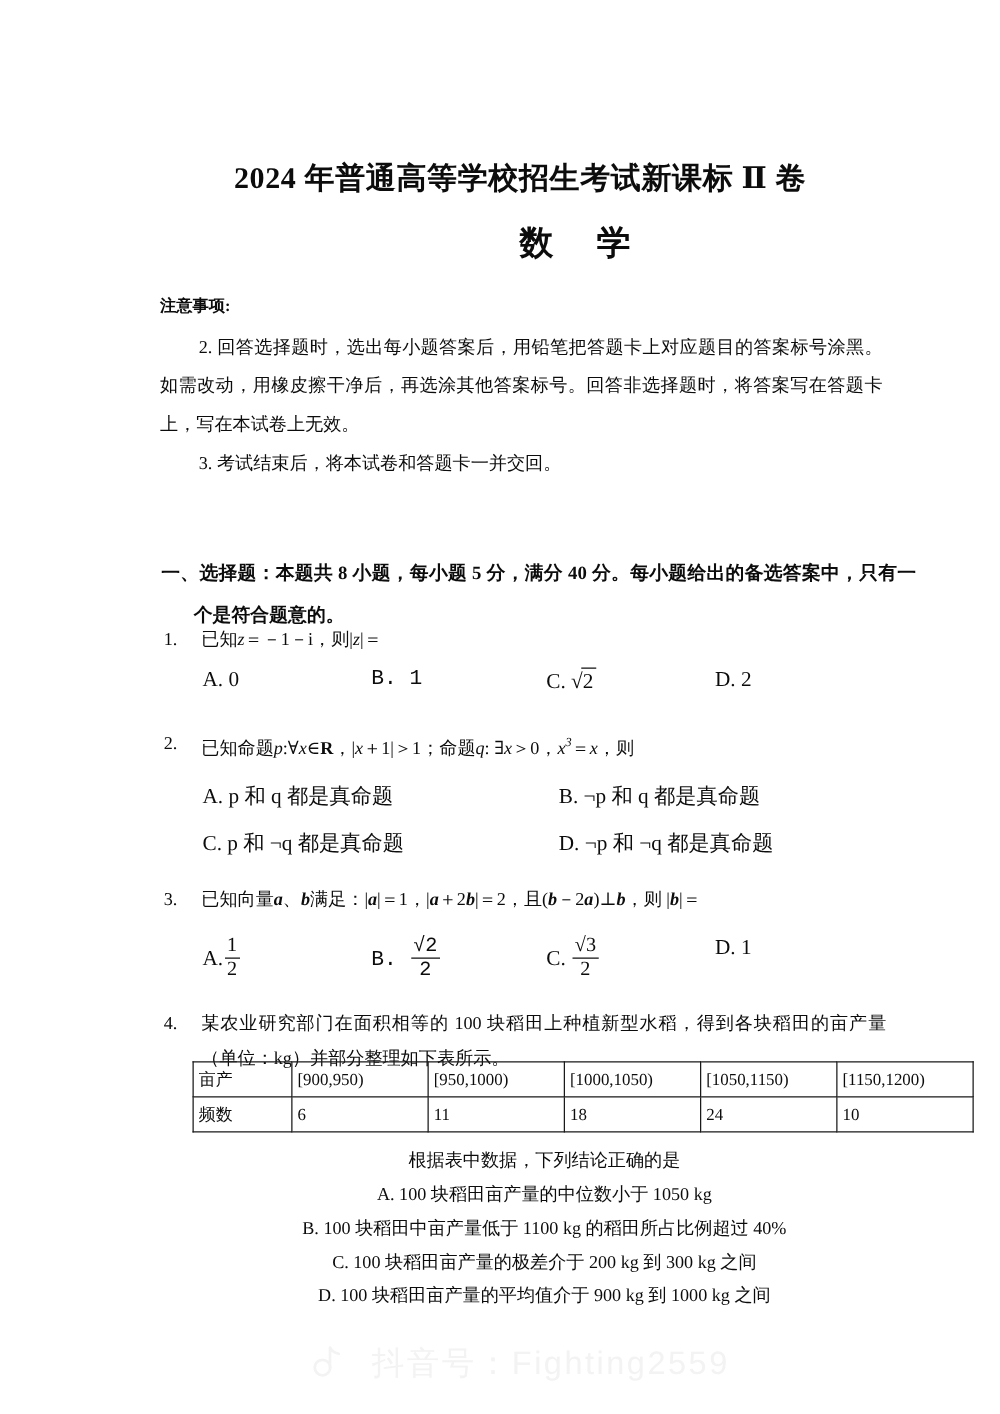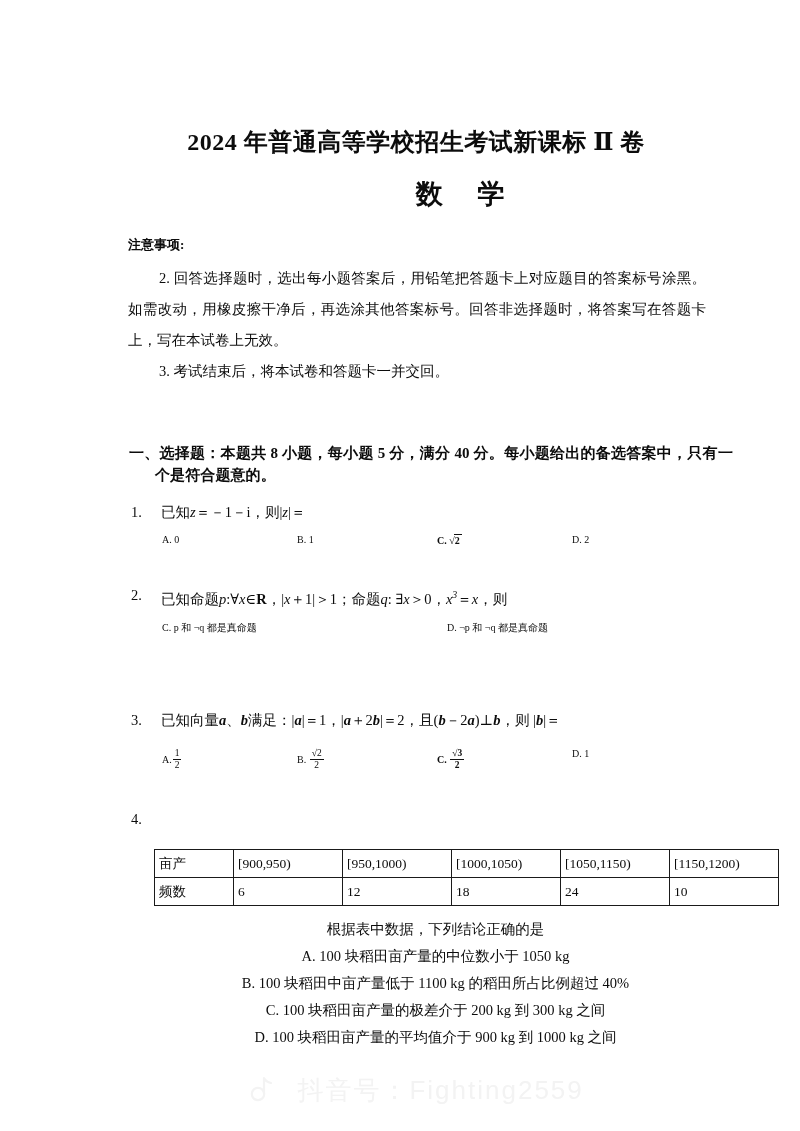--- a/index.html
+++ b/index.html
@@ -64,21 +64,21 @@
     text-align: justify;
   }
 
   
   .section-heading {
     position: absolute;
     left: 113px; top: 442px;
     width: 578px;
     font-size: 15px;
     font-weight: bold;
-    line-height: 22px;
+    line-height: 34px;
     text-align: justify;
     padding-left: 26px;
     text-indent: -26px;
     letter-spacing: 0.1px;
   }
 
   
   .question {
     position: absolute;
     left: 113px;
@@ -98,26 +98,26 @@
     font-size: 14.5px;
   }
 
   .opt-row {
     position: relative;
     height: 30px;
   }
   .opt-row.tall { height: 46px; }
   .opt {
     position: absolute;
-    font-size: 10px;
+    font-size: 17px;
     white-space: nowrap;
   }
   .opt.c1 { left: 33px; }
-  .opt.c2 { left: 168px; }
-  .opt.c3 { left: 308px; font-weight: bold; }
+  .opt.c2 { left: 168px; font-family: Liberation Mono, monospace; }
+  .opt.c3 { left: 308px; }
   .opt.c4 { left: 443px; }
   .opt.h1 { left: 33px; }
   .opt.h2 { left: 318px; }
 
   .opt-stack {
     position: relative;
     padding-left: 33px;
     font-size: 14.5px;
     line-height: 27px;
   }
@@ -212,20 +212,24 @@
       <span class="opt c3"><span>C.</span> √<span class="sqrt">2</span></span>
       <span class="opt c4"><span>D.</span> <span>2</span></span>
     </div>
   </div>
 
   <div class="question" style="top:581px;">
     <div class="q-stem">
       <span class="q-num">2.</span>
       已知命题<span class="mi">p</span>:∀<span class="mi">x</span>∈<span class="mbu">R</span>，|<span class="mi">x</span>＋1|＞1；命题<span class="mi">q</span>: ∃<span class="mi">x</span>＞0，<span class="mi">x</span><span class="sup">3</span>＝<span class="mi">x</span>，则
     </div>
+    <div class="opt-row" style="margin-top:12px;">
+      <span class="opt h1">A. p 和 q 都是真命题</span>
+      <span class="opt h2">B. ¬p 和 q 都是真命题</span>
+    </div>
     <div class="opt-row" style="margin-top:8px;">
       <span class="opt h1">C. p 和 ¬q 都是真命题</span>
       <span class="opt h2">D. ¬p 和 ¬q 都是真命题</span>
     </div>
   </div>
 
   <div class="question" style="top:706px;">
     <div class="q-stem">
       <span class="q-num">3.</span>
       已知向量<span class="mb">a</span>、<span class="mb">b</span>满足：|<span class="mb">a</span>|＝1，|<span class="mb">a</span>＋2<span class="mb">b</span>|＝2，且(<span class="mb">b</span>－2<span class="mb">a</span>)⊥<span class="mb">b</span>，则 |<span class="mb">b</span>|＝
@@ -234,37 +238,38 @@
       <span class="opt c1"><span>A.</span><span class="frac"><span class="num">1</span><span class="den">2</span></span></span>
       <span class="opt c2"><span>B.</span> <span class="frac"><span class="num">√2</span><span class="den">2</span></span></span>
       <span class="opt c3"><span>C.</span> <span class="frac"><span class="num">√3</span><span class="den">2</span></span></span>
       <span class="opt c4"><span>D.</span> <span>1</span></span>
     </div>
   </div>
 
   <div class="question" style="top:805px;">
     <div class="q-stem">
       <span class="q-num">4.</span>
+      <span>某农业研究部门在面积相等的 100 块稻田上种植新型水稻，得到各块稻田的亩产量（单位：kg）并部分整理如下表所示。</span>
     </div>
   </div>
 
   <table class="data-table">
     <tbody>
         <tr>
       <td class="label">亩产</td>
       <td class="bin">[900,950)</td>
       <td class="bin">[950,1000)</td>
       <td class="bin">[1000,1050)</td>
       <td class="bin">[1050,1150)</td>
       <td class="bin">[1150,1200)</td>
     </tr>
     <tr>
       <td class="label">频数</td>
       <td class="bin">6</td>
-      <td class="bin">12</td>
+      <td class="bin">11</td>
       <td class="bin">18</td>
       <td class="bin">24</td>
       <td class="bin">10</td>
     </tr>
   </tbody>
     </table>
 
   <div class="question" style="top:916px;text-align:center;">
     <div class="opt-stack">根据表中数据，下列结论正确的是</div>
     <div class="opt-stack">A. 100 块稻田亩产量的中位数小于 1050 kg</div>

